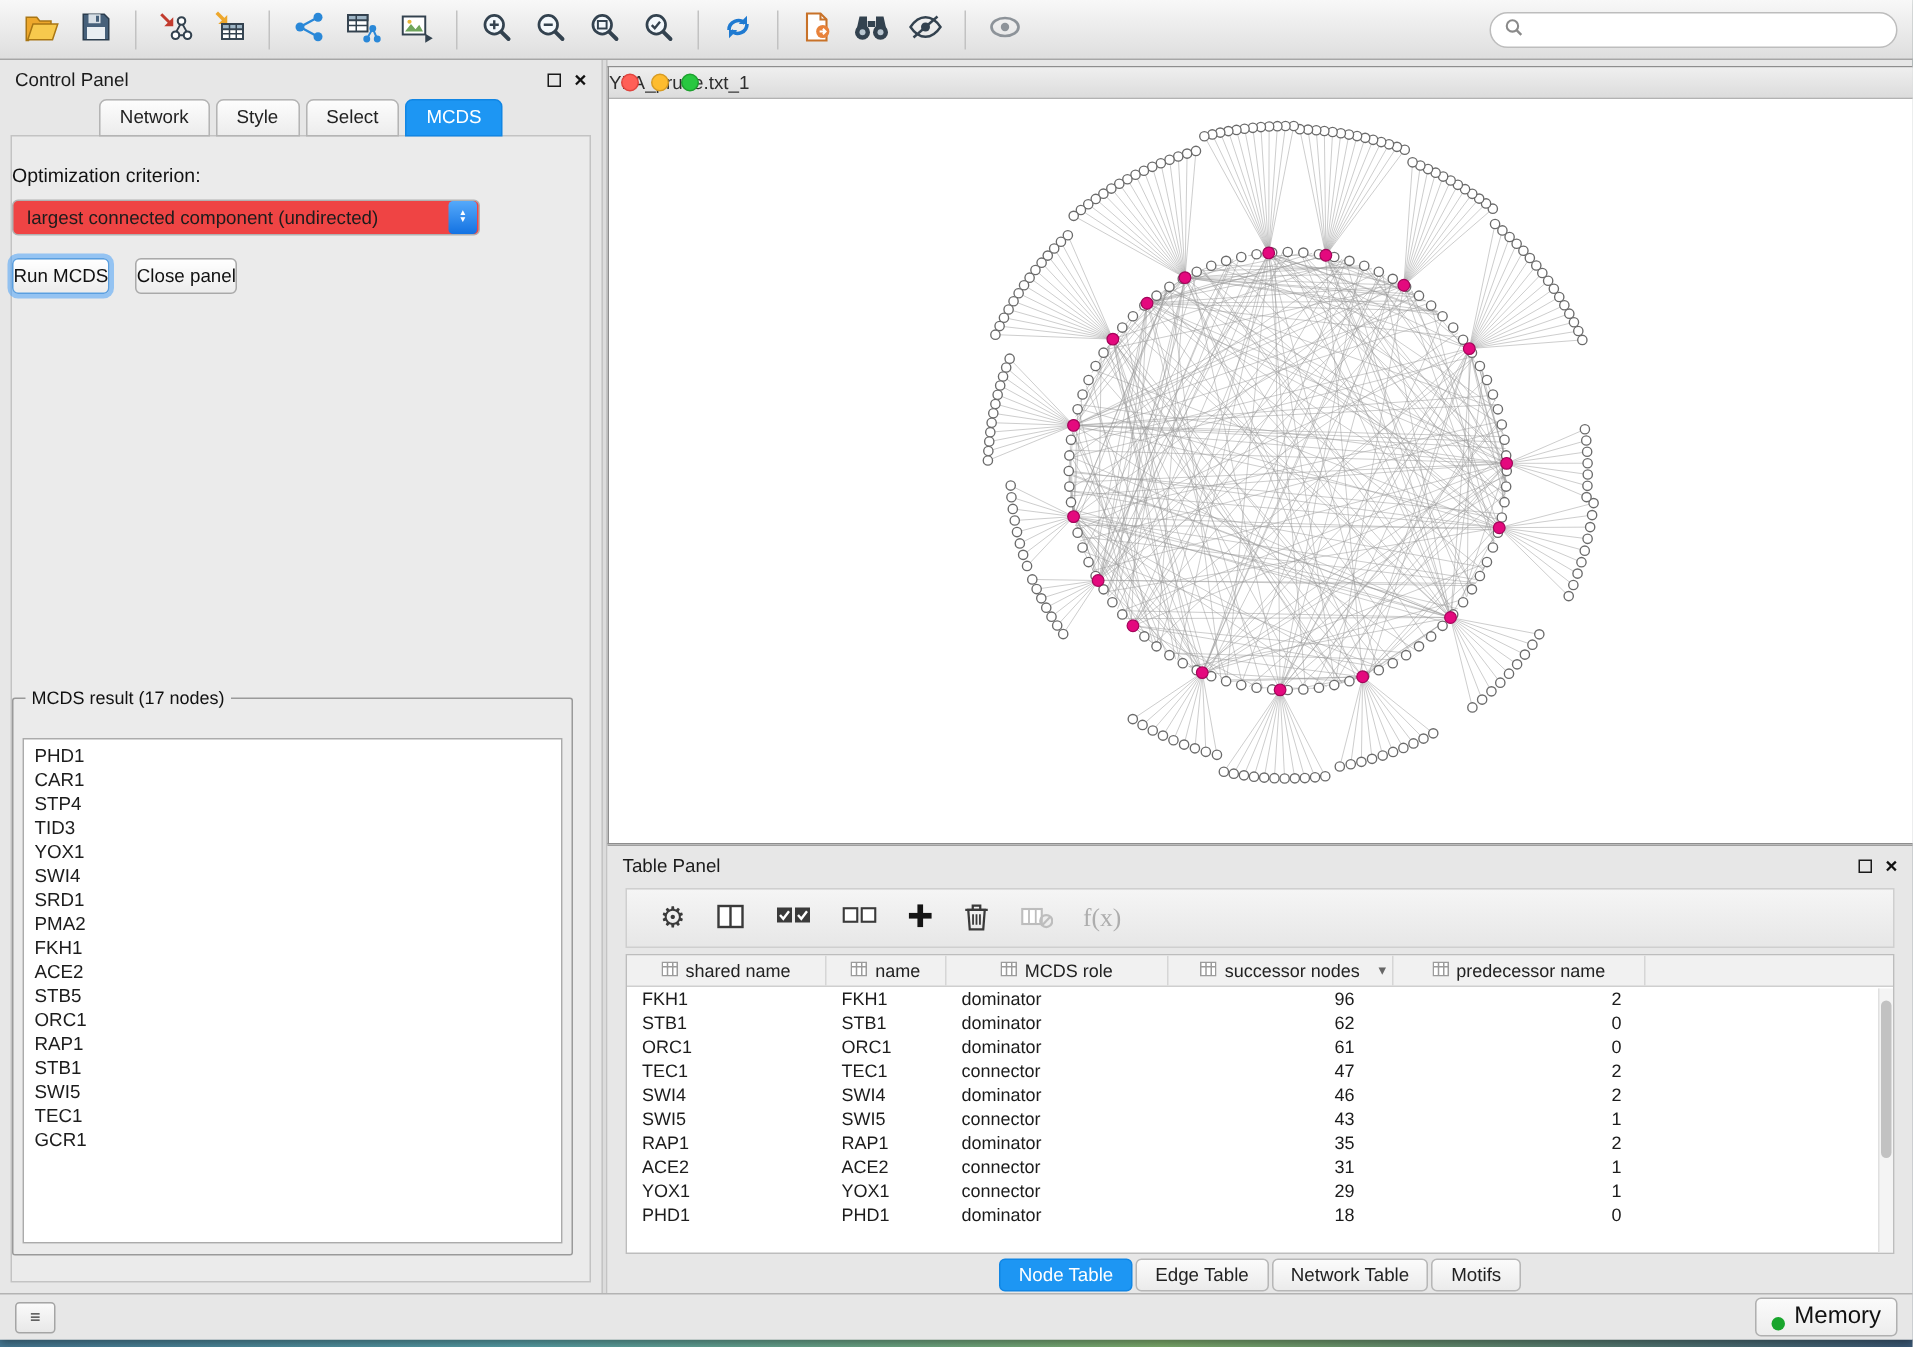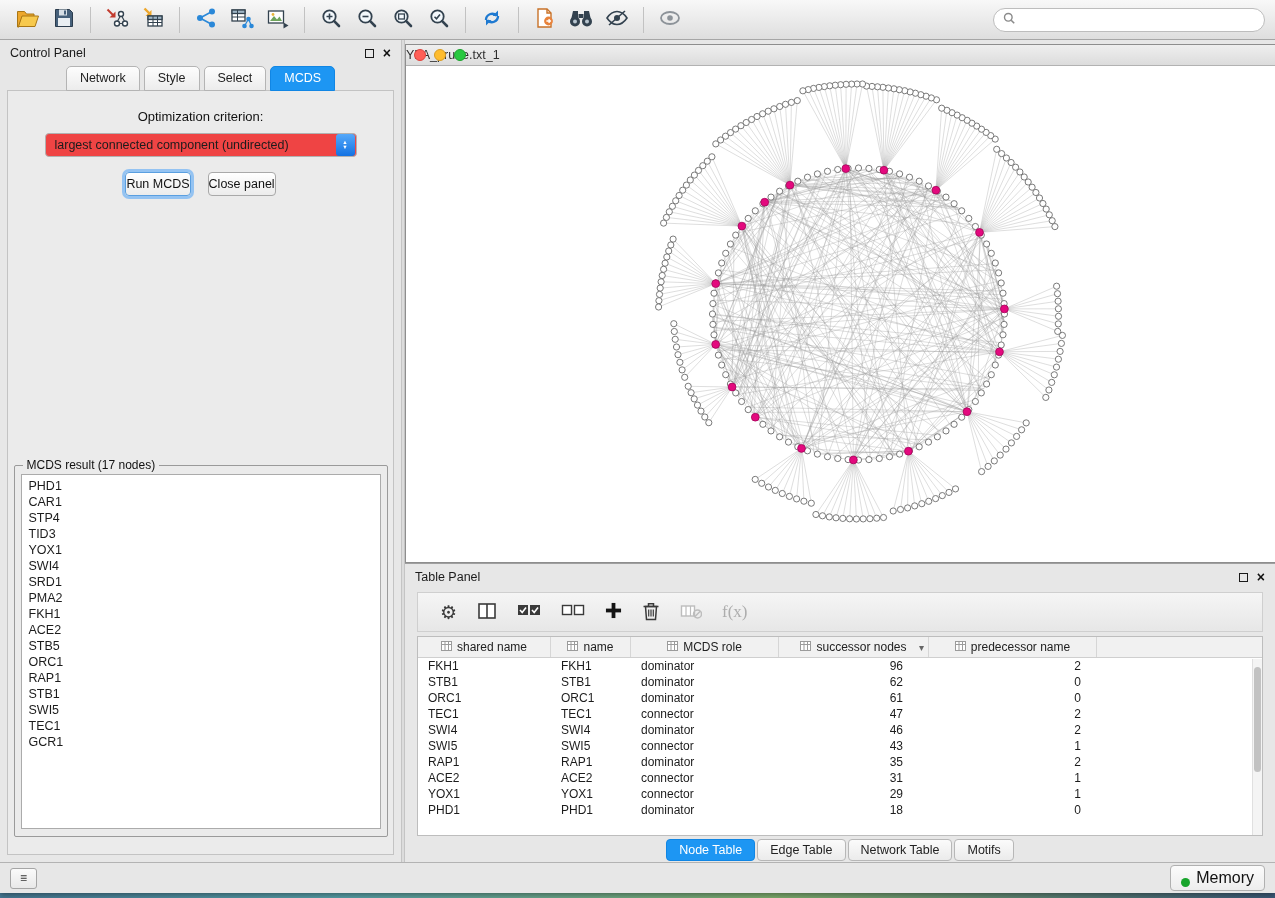--- a/index.html
+++ b/index.html
@@ -19,29 +19,29 @@
 
 .cpanel{width:401px;flex:none;background:#e7e7e7;display:flex;flex-direction:column;min-height:0}
 .phead{height:26px;flex:none;display:flex;align-items:center;padding:0 10px}
 .ptitle{font-size:12.5px;color:#1b1b1b}
 .phicons{margin-left:auto;display:flex;align-items:center;gap:9px}
 .float-ic{width:9px;height:9px;border:1.5px solid #1a1a1a;display:inline-block}
 .close-ic{font-size:14px;font-weight:bold;color:#111;line-height:1}
 .cp-tabs{display:flex;justify-content:center;gap:4px;margin-bottom:-1px;position:relative;z-index:1;flex:none}
 .cp-tab{padding:4px 13px 5px;background:linear-gradient(#fdfdfd,#ececec);border:1px solid #b4b4b4;border-radius:5px 5px 0 0;font-size:12.5px;color:#222}
 .cp-tab.active{background:#1d96f3;border-color:#1186e4;color:#fff}
-.cp-body{flex:1;margin:0 7px 7px;border:1px solid #c3c3c3;background:#ebebeb;display:flex;flex-direction:column;align-items:center;padding-top:18px;min-height:0}
+.cp-body{flex:1;margin:0 7px 7px;border:1px solid #c3c3c3;background:#ebebeb;display:flex;flex-direction:column;align-items:flex-start;padding-top:18px;min-height:0}
 .opt-label{font-size:13px;color:#111}
 .dropdown{margin-top:9px;width:312px;height:24px;background:#ef4444;border:1px solid #b1b1b1;border-radius:4px;display:flex;align-items:center;padding-left:9px;font-size:12.5px}
 .dd-arrows{margin-left:auto;width:19px;height:22px;background:linear-gradient(#55a9fa,#1372e2);border-radius:3px;margin-right:1px;display:flex;flex-direction:column;align-items:center;justify-content:center;color:#fff;font-size:5.5px;line-height:5px}
 .btn-row{margin-top:15px;display:flex;gap:17px}
 .btn{padding:4px 0;background:linear-gradient(#ffffff,#ececec);border:1px solid #a9a9a9;border-radius:4px;font-size:12.5px;color:#111}
 .btn.focused{box-shadow:0 0 0 3px rgba(77,163,248,.55);border-color:#5a9fe0}
 .cp-spacer{flex:1}
-.fieldset{width:374px;flex:none;height:372px;border:1px solid #9a9a9a;border-radius:2px;margin-bottom:17px;position:relative;padding:8px 6px 7px}
+.fieldset{width:374px;flex:none;height:372px;border:1px solid #9a9a9a;border-radius:2px;margin-bottom:17px;position:relative;padding:26px 6px 7px}
 .legend{position:absolute;top:-8px;left:8px;background:#ebebeb;padding:0 4px;font-size:12px;color:#111}
 .listbox{width:100%;height:100%;background:#fff;border:1px solid #ababab;padding:3px 7px;overflow:hidden;font-size:12.5px;line-height:16px}
 
 .rcol{flex:1;display:flex;flex-direction:column;min-width:0}
 .netframe{height:519px;flex:none;margin-top:4px;border:1px solid #8e8e8e;border-right:none;display:flex;flex-direction:column;background:#fff}
 .nettitle{height:21px;flex:none;background:linear-gradient(#efefef,#dcdcdc);border-bottom:1px solid #b2b2b2;display:flex;align-items:center;padding:0 8px;position:relative}
 .lights{display:flex;gap:8px;position:relative;z-index:1}
 .light{width:12px;height:12px;border-radius:50%}
 .l-red{background:#ff5f57;border:1px solid #e0443e}
 .l-yel{background:#febc2e;border:1px solid #d89c23}

